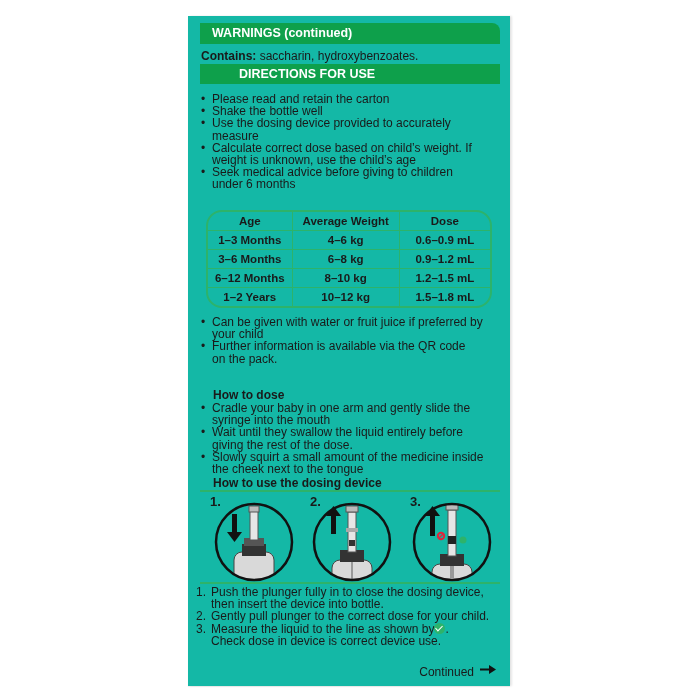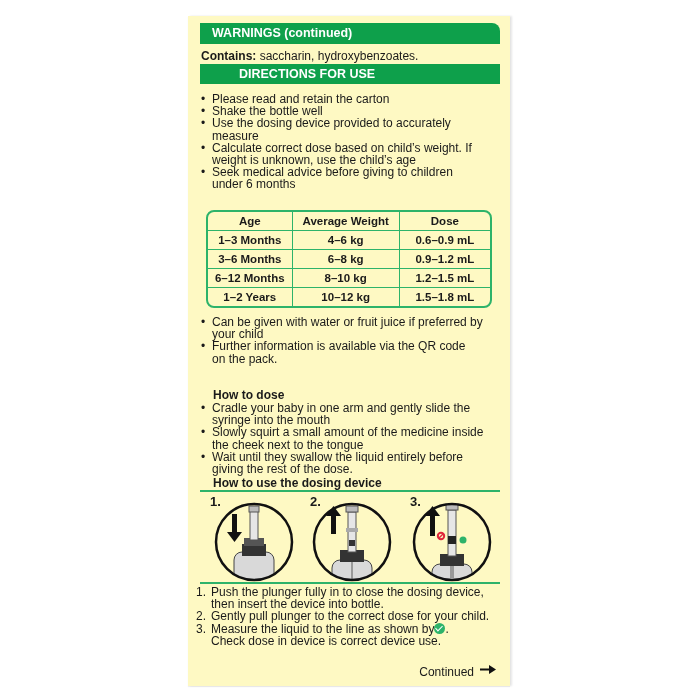--- a/index.html
+++ b/index.html
@@ -1,31 +1,31 @@
 <!DOCTYPE html>
 <html><head>
 <meta charset="utf-8">
 <style>
   html, body { margin:0; padding:0; }
   body { width:700px; height:700px; background:#ffffff; position:relative; overflow:hidden;
          font-family:"Liberation Sans", "DejaVu Sans", sans-serif; color:#1a1a1a; }
-  .panel { position:absolute; left:188px; top:16px; width:322px; height:670px; background:#fef9c3;
+  .panel { position:absolute; left:188px; top:16px; width:322px; height:670px; background:#14b8a6;
            box-shadow: 2px 0 2px rgba(0,0,0,0.10), 0 1px 1px rgba(0,0,0,0.06); }
   .hdr { position:absolute; left:12px; width:300px; background:#0ea04b; color:#fff; font-weight:bold;
          font-size:12.5px; line-height:20px; padding-left:12px; box-sizing:border-box; }
   .hdr.warn { top:7px; height:21px; border-radius:0 8px 0 0; }
   .hdr.dir { top:48px; height:20px;padding-left:39px; }
   .contains { position:absolute; left:13px; top:33px; font-size:12px; line-height:14px; }
   .contains b { font-weight:bold; }
   ul.bl { list-style:none; margin:0; padding:0; position:absolute; left:13px; width:300px; font-size:12px; line-height:12.2px; }
   ul.bl li { position:relative; padding-left:11px; margin:0 0 0 0; }
   ul.bl li::before { content:"•"; position:absolute; left:0; top:0; }
   .sub { position:absolute; left:25px; font-size:12px; font-weight:bold; line-height:14px; }
   table.dose { position:absolute; left:18px; top:194px; width:286px; border-collapse:separate; border-spacing:0;
-               border:2px solid #2db36a; border-radius:8px; font-size:11.5px; font-weight:bold; overflow:hidden; }
+               border:2px solid #2db36a; border-radius:16px; font-size:11.5px; font-weight:bold; overflow:hidden; }
   table.dose td, table.dose th { text-align:center; height:18px; padding:0; border-right:1.5px solid #2db36a; border-bottom:1.5px solid #2db36a; font-weight:bold; }
   table.dose tr td:last-child, table.dose tr th:last-child { border-right:none; }
   table.dose tr:last-child td { border-bottom:none; }
   table.dose th { font-weight:bold; }
   .gline { position:absolute; left:12px; width:300px; height:2px; background:#2db36a; }
   .figs { position:absolute; left:12px; top:476px; width:300px; height:90px; }
   .fig { position:absolute; top:0; width:100px; height:90px; }
   .fig .num { position:absolute; left:8px; top:2px; font-size:13px; font-weight:bold; }
   ol.steps { position:absolute; left:8px; top:570px; width:310px; margin:0; padding:0; list-style:none; font-size:12px; line-height:12.2px; }
   ol.steps li { position:relative; padding-left:15px; }
@@ -87,22 +87,22 @@
 
   <ul class="bl" style="top:300px;">
     <li style="padding-right:15px">Can be given with water or fruit juice if preferred by your child</li>
     <li style="padding-right:30px">Further information is available via the QR code on the pack.</li>
   </ul>
 
   <div class="sub" style="top:372px;">How to dose</div>
 
   <ul class="bl" style="top:386px;">
     <li style="padding-right:10px">Cradle your baby in one arm and gently slide the syringe into the mouth</li>
+    <li style="padding-right:15px">Wait until they swallow the liquid entirely before giving the rest of the dose.</li>
     <li style="padding-right:5px">Slowly squirt a small amount of the medicine inside the cheek next to the tongue</li>
-    <li style="padding-right:15px">Wait until they swallow the liquid entirely before giving the rest of the dose.</li>
   </ul>
 
   <div class="sub" style="top:460px;">How to use the dosing device</div>
 
   <div class="gline" style="top:474px;"></div>
 
   <div class="figs">
 
     <div class="fig" style="left:2px;">
       <span class="num">1.</span>

